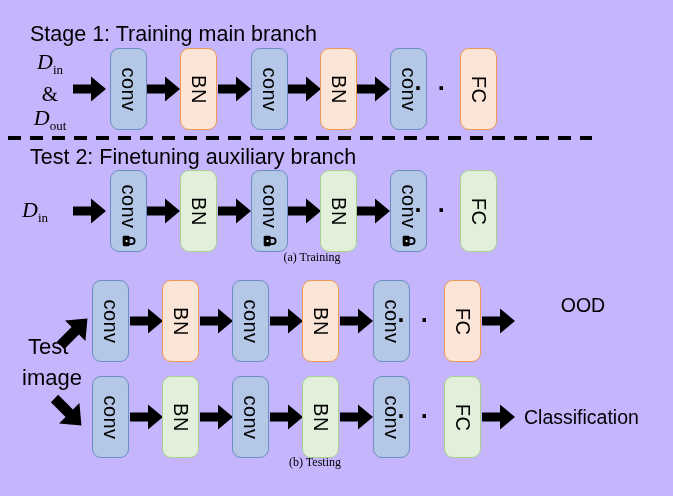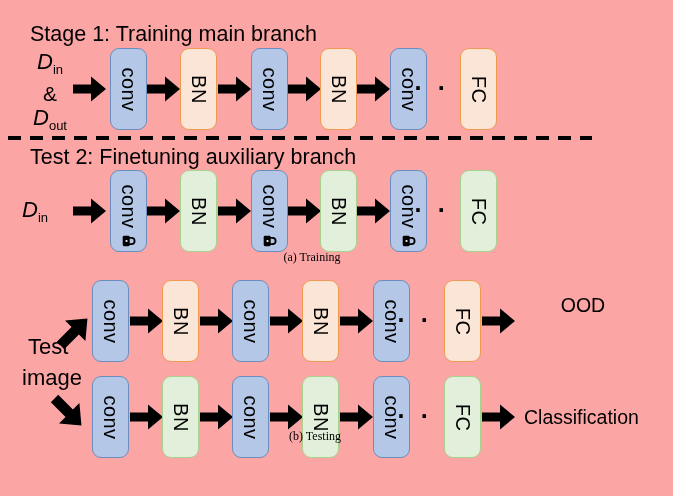--- a/index.html
+++ b/index.html
@@ -1,17 +1,17 @@
 <!DOCTYPE html>
 <html style="--ink: #000000; --conv_fill: #b4c7e7; --conv_stroke: #6c8ebf; --orange_fill: #fbe5d6; --orange_stroke: #ef9a52; --green_fill: #e2efda; --green_stroke: #a9d18e;"><head>
 <meta charset="utf-8">
 <style>
   html,body { margin:0; padding:0; background:#fff; }
   #figure {
-    position:relative; width:673px; height:496px; background:#fca5a5;
+    position:relative; width:673px; height:496px; background:#c4b5fd;
     font-family:"Liberation Sans", sans-serif; overflow:hidden;
   }
   .title {
     position:absolute; font-size:21.5px; color:var(--ink);
     white-space:nowrap; letter-spacing:0px;
   }
   .box {
     position:absolute; width:37px; height:82px; border-radius:9px;
     display:flex; align-items:center; justify-content:center; box-sizing:border-box;
   }
@@ -31,21 +31,21 @@
   .dots {
     position:absolute; transform:translate(-50%,-50%);
     font-weight:700; font-size:25px; letter-spacing:4px; color:var(--ink); white-space:nowrap;
   }
   .dashline {
     position:absolute; left:8px; top:136px; width:584px; height:4px;
     background:repeating-linear-gradient(90deg, var(--ink) 0 13px, transparent 13px 22px);
   }
   .mathblock {
     position:absolute; text-align:center; color:var(--ink);
-    font-family:Liberation Sans, sans-serif; font-size:21px; line-height:24px;
+    font-family:Liberation Serif, serif; font-size:21px; line-height:24px;
   }
   .mathD { font-style:italic; font-size:22px; }
   .msub { font-size:13px; font-style:normal; }
   .caption {
     position:absolute; transform:translateX(-50%); color:var(--ink);
     font-family:"Liberation Serif", serif; font-size:12px; white-space:nowrap;
   }
   .outlabel {
     position:absolute; color:var(--ink); font-size:19.5px; line-height:23px;
     white-space:nowrap;
@@ -246,15 +246,15 @@
   </div>
   <div class="dots" style="left:427px; top:416px">· · ·</div>
   <div class="box green" style="left:444px; top:376px">
     <span class="vtext">FC</span>
   </div>
   <svg class="arrow" style="left:482px; top:404px" width="33" height="26" viewBox="0 0 33 26">
       <use href="#blockarrow"></use>
     </svg>
   <div class="outlabel" style="left:524px; top:406px">Classification</div>
 
-  <div class="caption" style="left:315px; top:429px">(b) Testing</div>
+  <div class="caption" style="left:315px; top:455px">(b) Testing</div>
 
 </div>
 
 </body></html>

